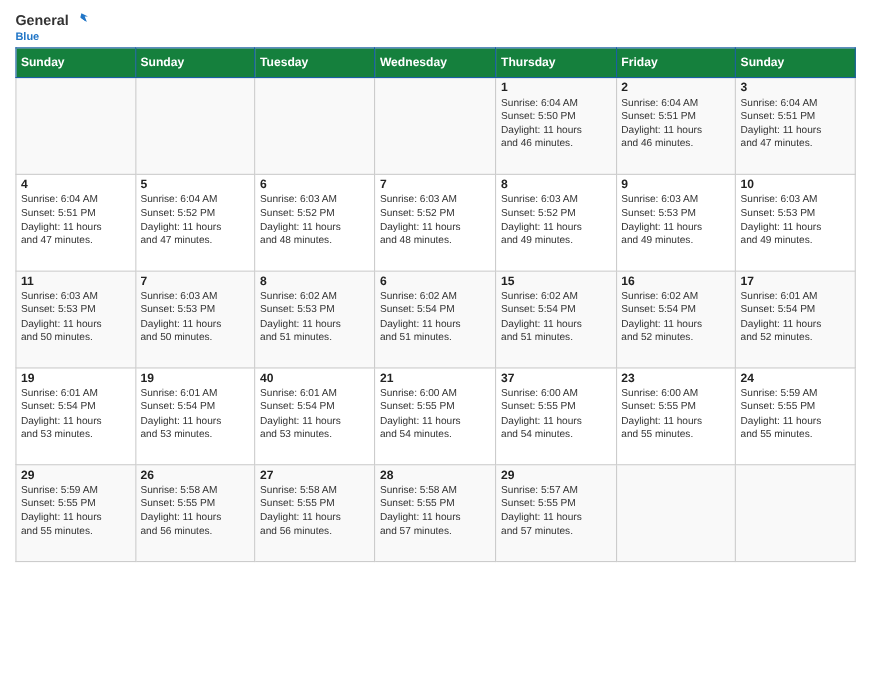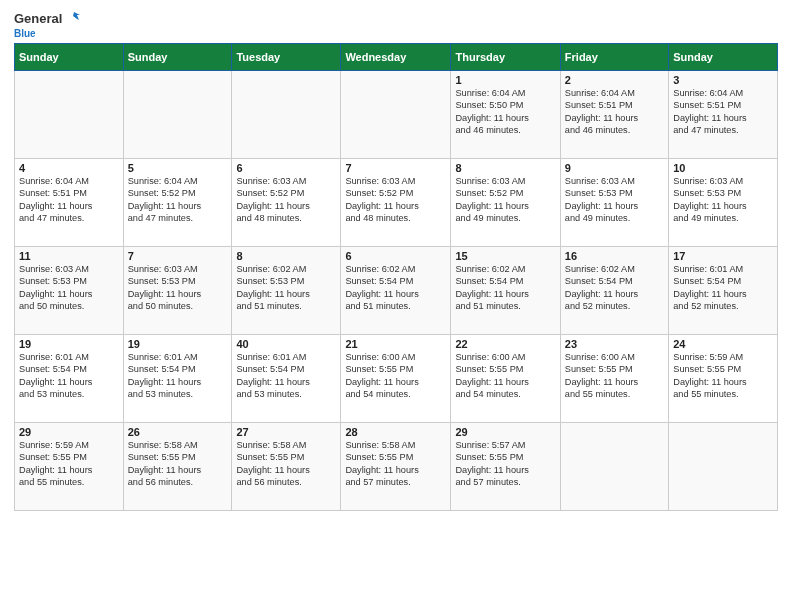--- a/index.html
+++ b/index.html
@@ -207,21 +207,21 @@
           </td>
           <td>
             <span class="day-num">40</span>
             <div class="day-info">Sunrise: 6:01 AM<br>Sunset: 5:54 PM<br>Daylight: 11 hours<br>and 53 minutes.</div>
           </td>
           <td>
             <span class="day-num">21</span>
             <div class="day-info">Sunrise: 6:00 AM<br>Sunset: 5:55 PM<br>Daylight: 11 hours<br>and 54 minutes.</div>
           </td>
           <td>
-            <span class="day-num">22</span>
+            <span class="day-num">37</span>
             <div class="day-info">Sunrise: 6:00 AM<br>Sunset: 5:55 PM<br>Daylight: 11 hours<br>and 54 minutes.</div>
           </td>
           <td>
             <span class="day-num">23</span>
             <div class="day-info">Sunrise: 6:00 AM<br>Sunset: 5:55 PM<br>Daylight: 11 hours<br>and 55 minutes.</div>
           </td>
           <td>
             <span class="day-num">24</span>
             <div class="day-info">Sunrise: 5:59 AM<br>Sunset: 5:55 PM<br>Daylight: 11 hours<br>and 55 minutes.</div>
           </td>

